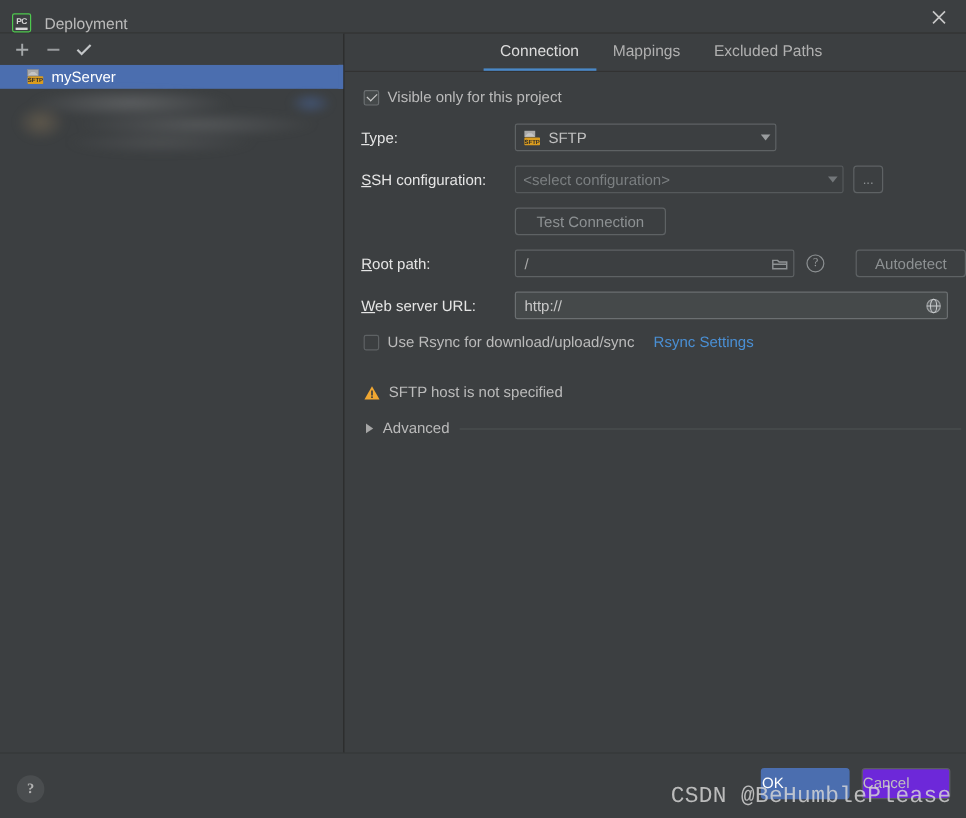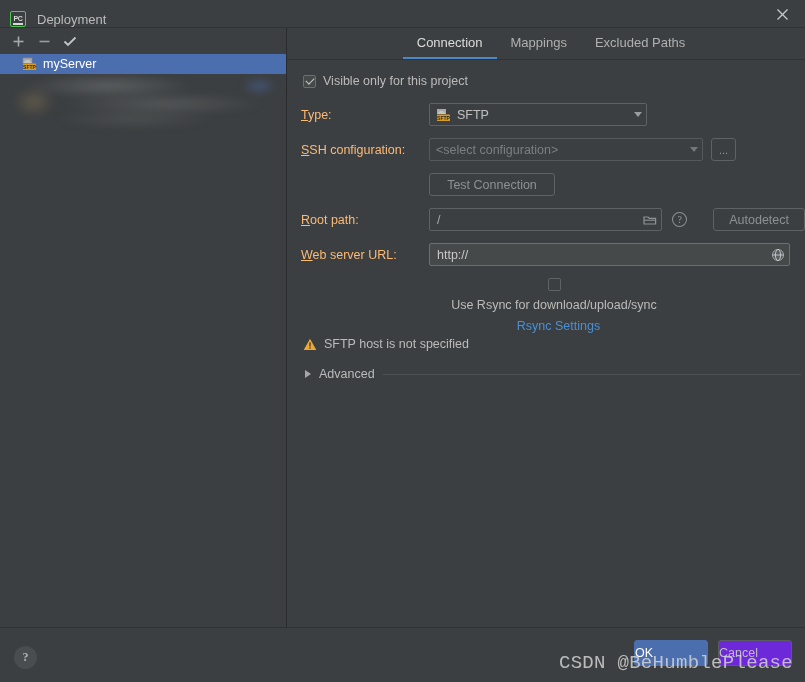--- a/index.html
+++ b/index.html
@@ -135,21 +135,21 @@
   .tab.active { color: #dcdcdc; border-bottom-color: #4a88c7; }
 
   .form {
     flex: 1 1 auto;
     padding: 14px 0 0 14px;
     font-size: 12.5px;
     color: #bbbbbb;
     position: relative;
   }
   .row { display: flex; align-items: center; margin-bottom: 12px; }
-  .lbl { width: 128px; flex: 0 0 128px; color: #fdba74; font-size: 12.5px; }
+  .lbl { width: 128px; flex: 0 0 128px; color: #e5e5e5; font-size: 12.5px; }
   .lbl u { text-decoration: underline; }
 
   .chk-row { display: flex; align-items: center; gap: 7px; margin-bottom: 15px; }
   .chk {
     width: 13px; height: 13px; flex: 0 0 13px;
     border: 1px solid #6b6f71; border-radius: 2px;
     background: #45494a;
     display: flex; align-items: center; justify-content: center;
   }
   .chk.checked::after {
@@ -403,21 +403,21 @@
             <span style="margin-left:auto;display:inline-flex;">
               <svg width="14" height="14" viewBox="0 0 14 14">
                 <circle cx="7" cy="7" r="5.6" fill="#5b5f61" stroke="#9a9d9f" stroke-width="1"></circle>
                 <ellipse cx="7" cy="7" rx="2.6" ry="5.6" fill="none" stroke="#c8cbcd" stroke-width="0.9"></ellipse>
                 <line x1="1.4" y1="7" x2="12.6" y2="7" stroke="#c8cbcd" stroke-width="0.9"></line>
               </svg>
             </span>
           </div>
         </div>
 
-        <div class="chk-row" style="margin-left:2px;margin-top:6px;margin-bottom:4px;flex-direction:column;">
+        <div class="chk-row" style="margin-left:2px;margin-top:6px;margin-bottom:28px;">
           <span class="chk empty"></span>
           <span class="chk-lbl">Use Rsync for download/upload/sync</span>
           <span class="link" style="margin-left:9px;">Rsync Settings</span>
         </div>
 
         <div class="warn-row" style="margin-left:2px;">
           <span style="display:inline-flex;">
             <svg width="14" height="13" viewBox="0 0 14 13">
               <polygon points="7,0.8 13.3,12 0.7,12" fill="#f0a732"></polygon>
               <rect x="6.3" y="4.4" width="1.4" height="4.2" fill="#3c3f41"></rect>

